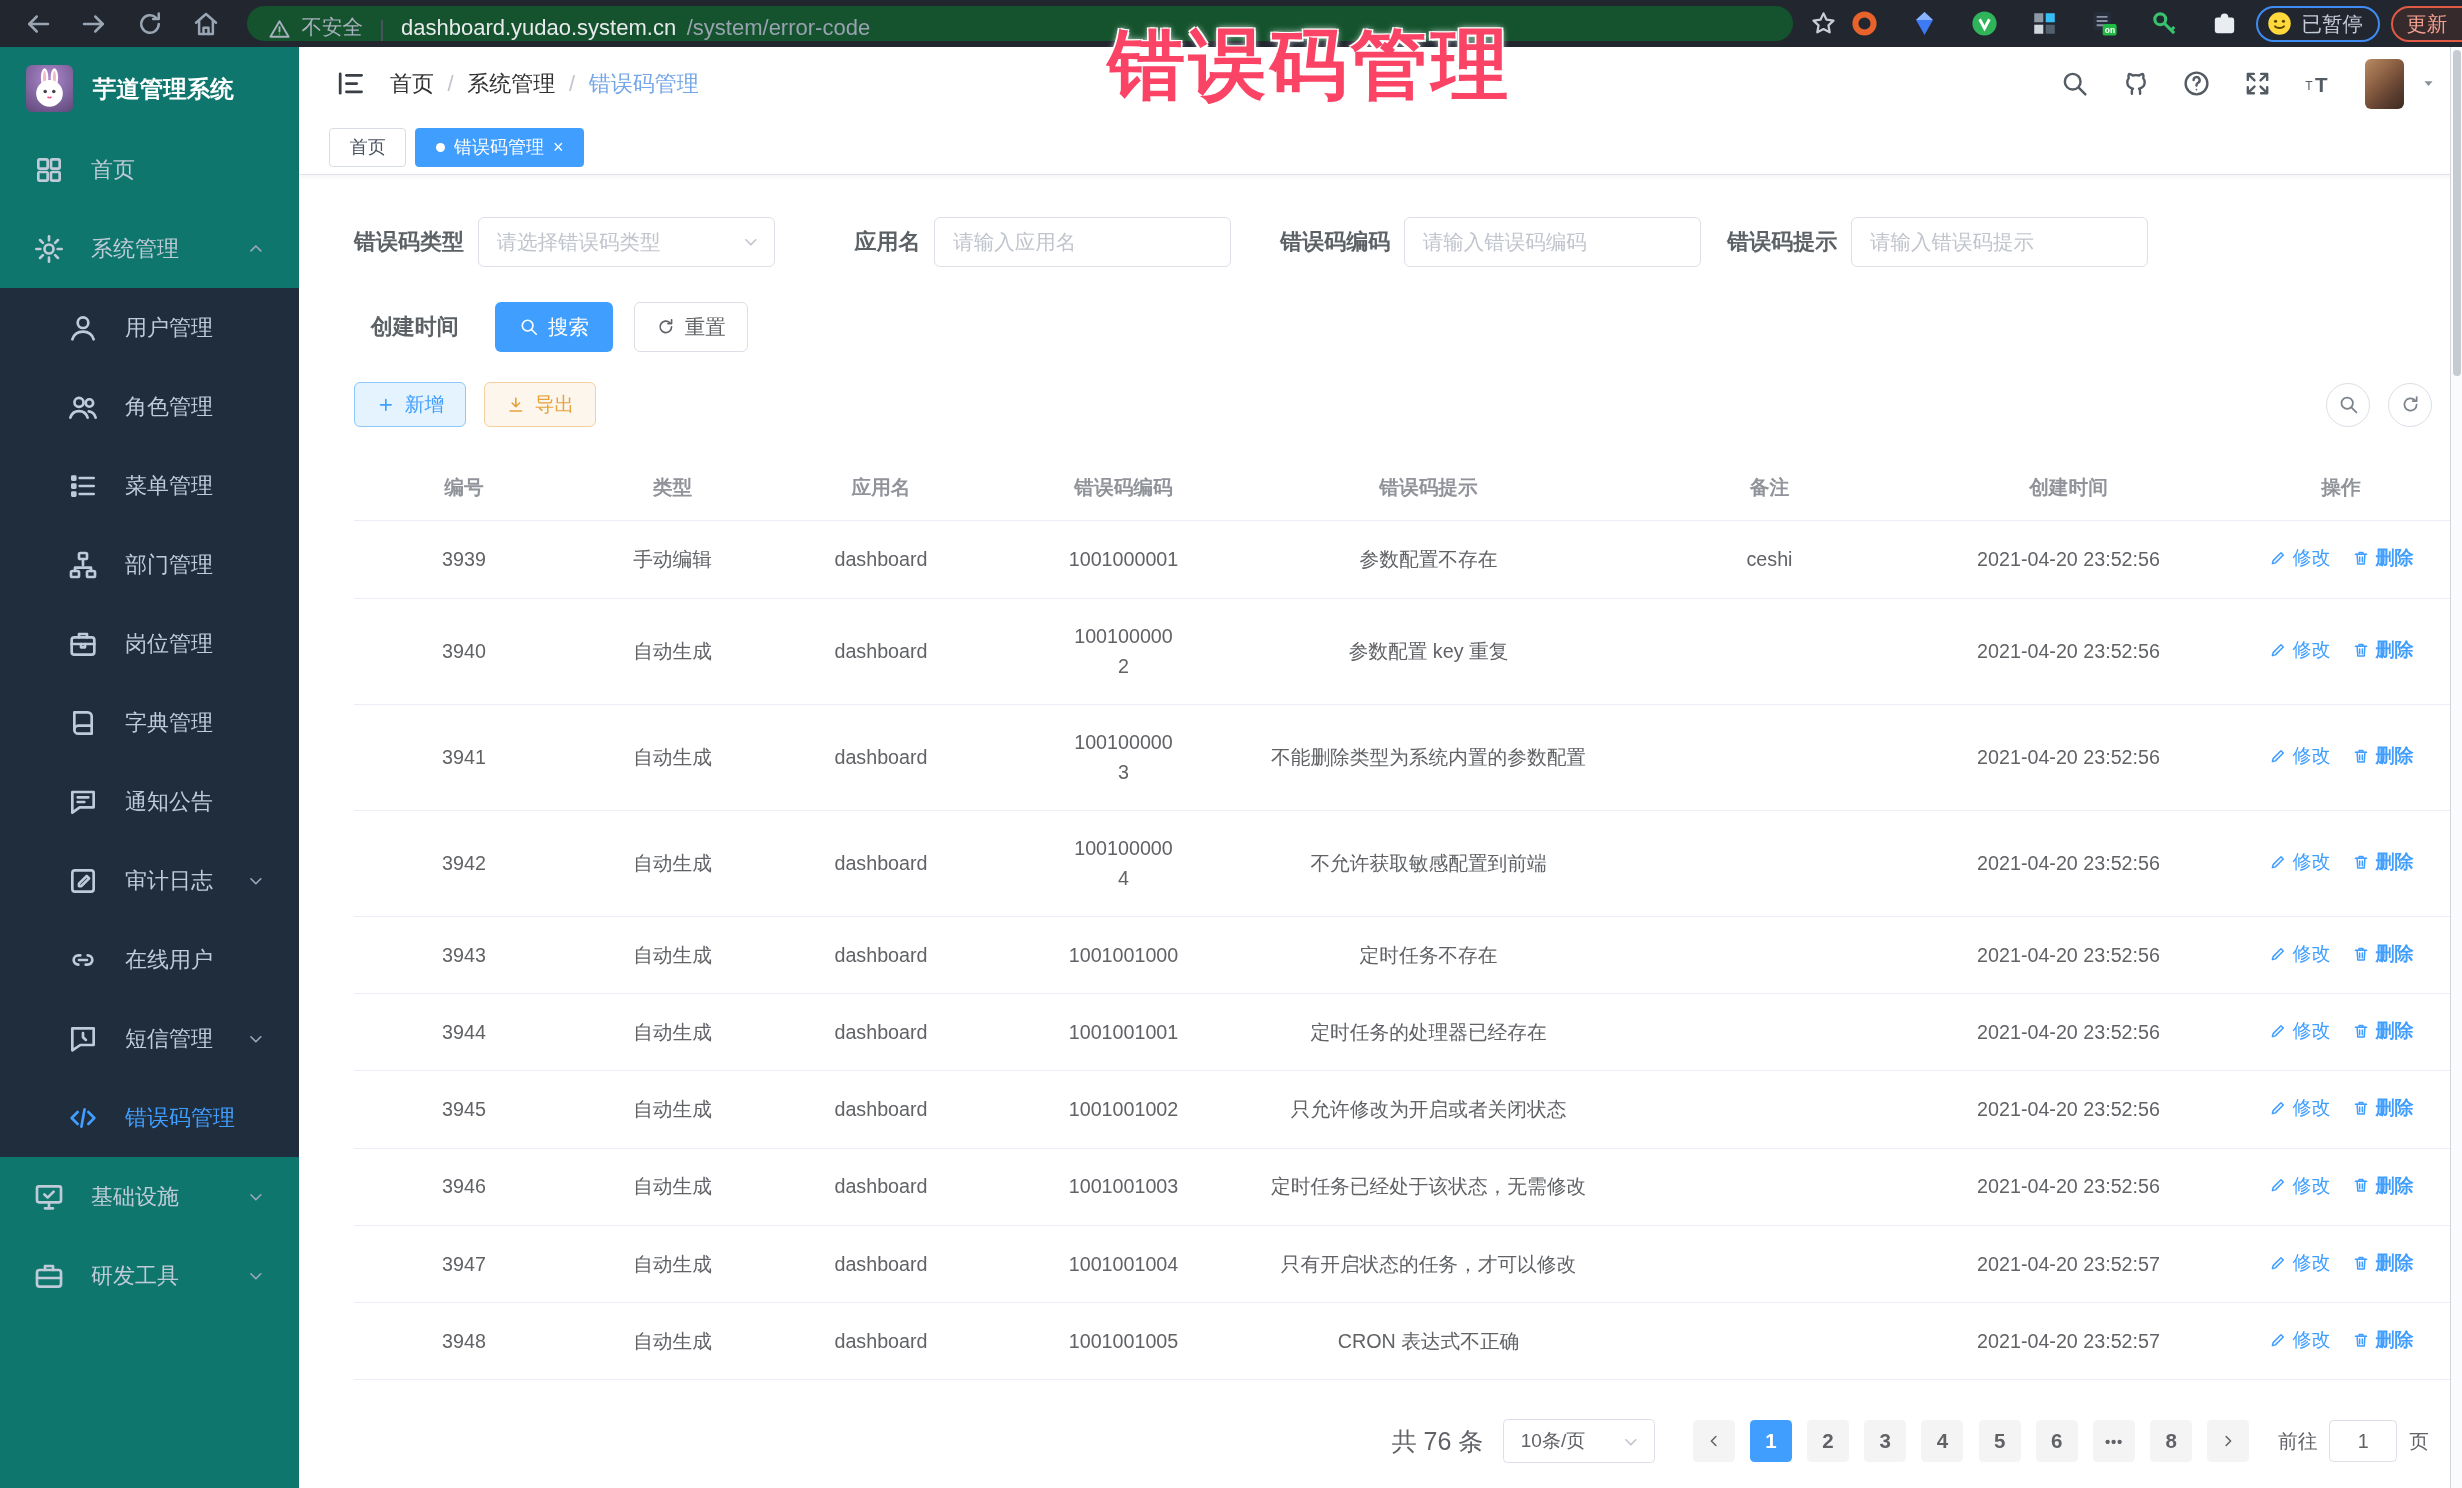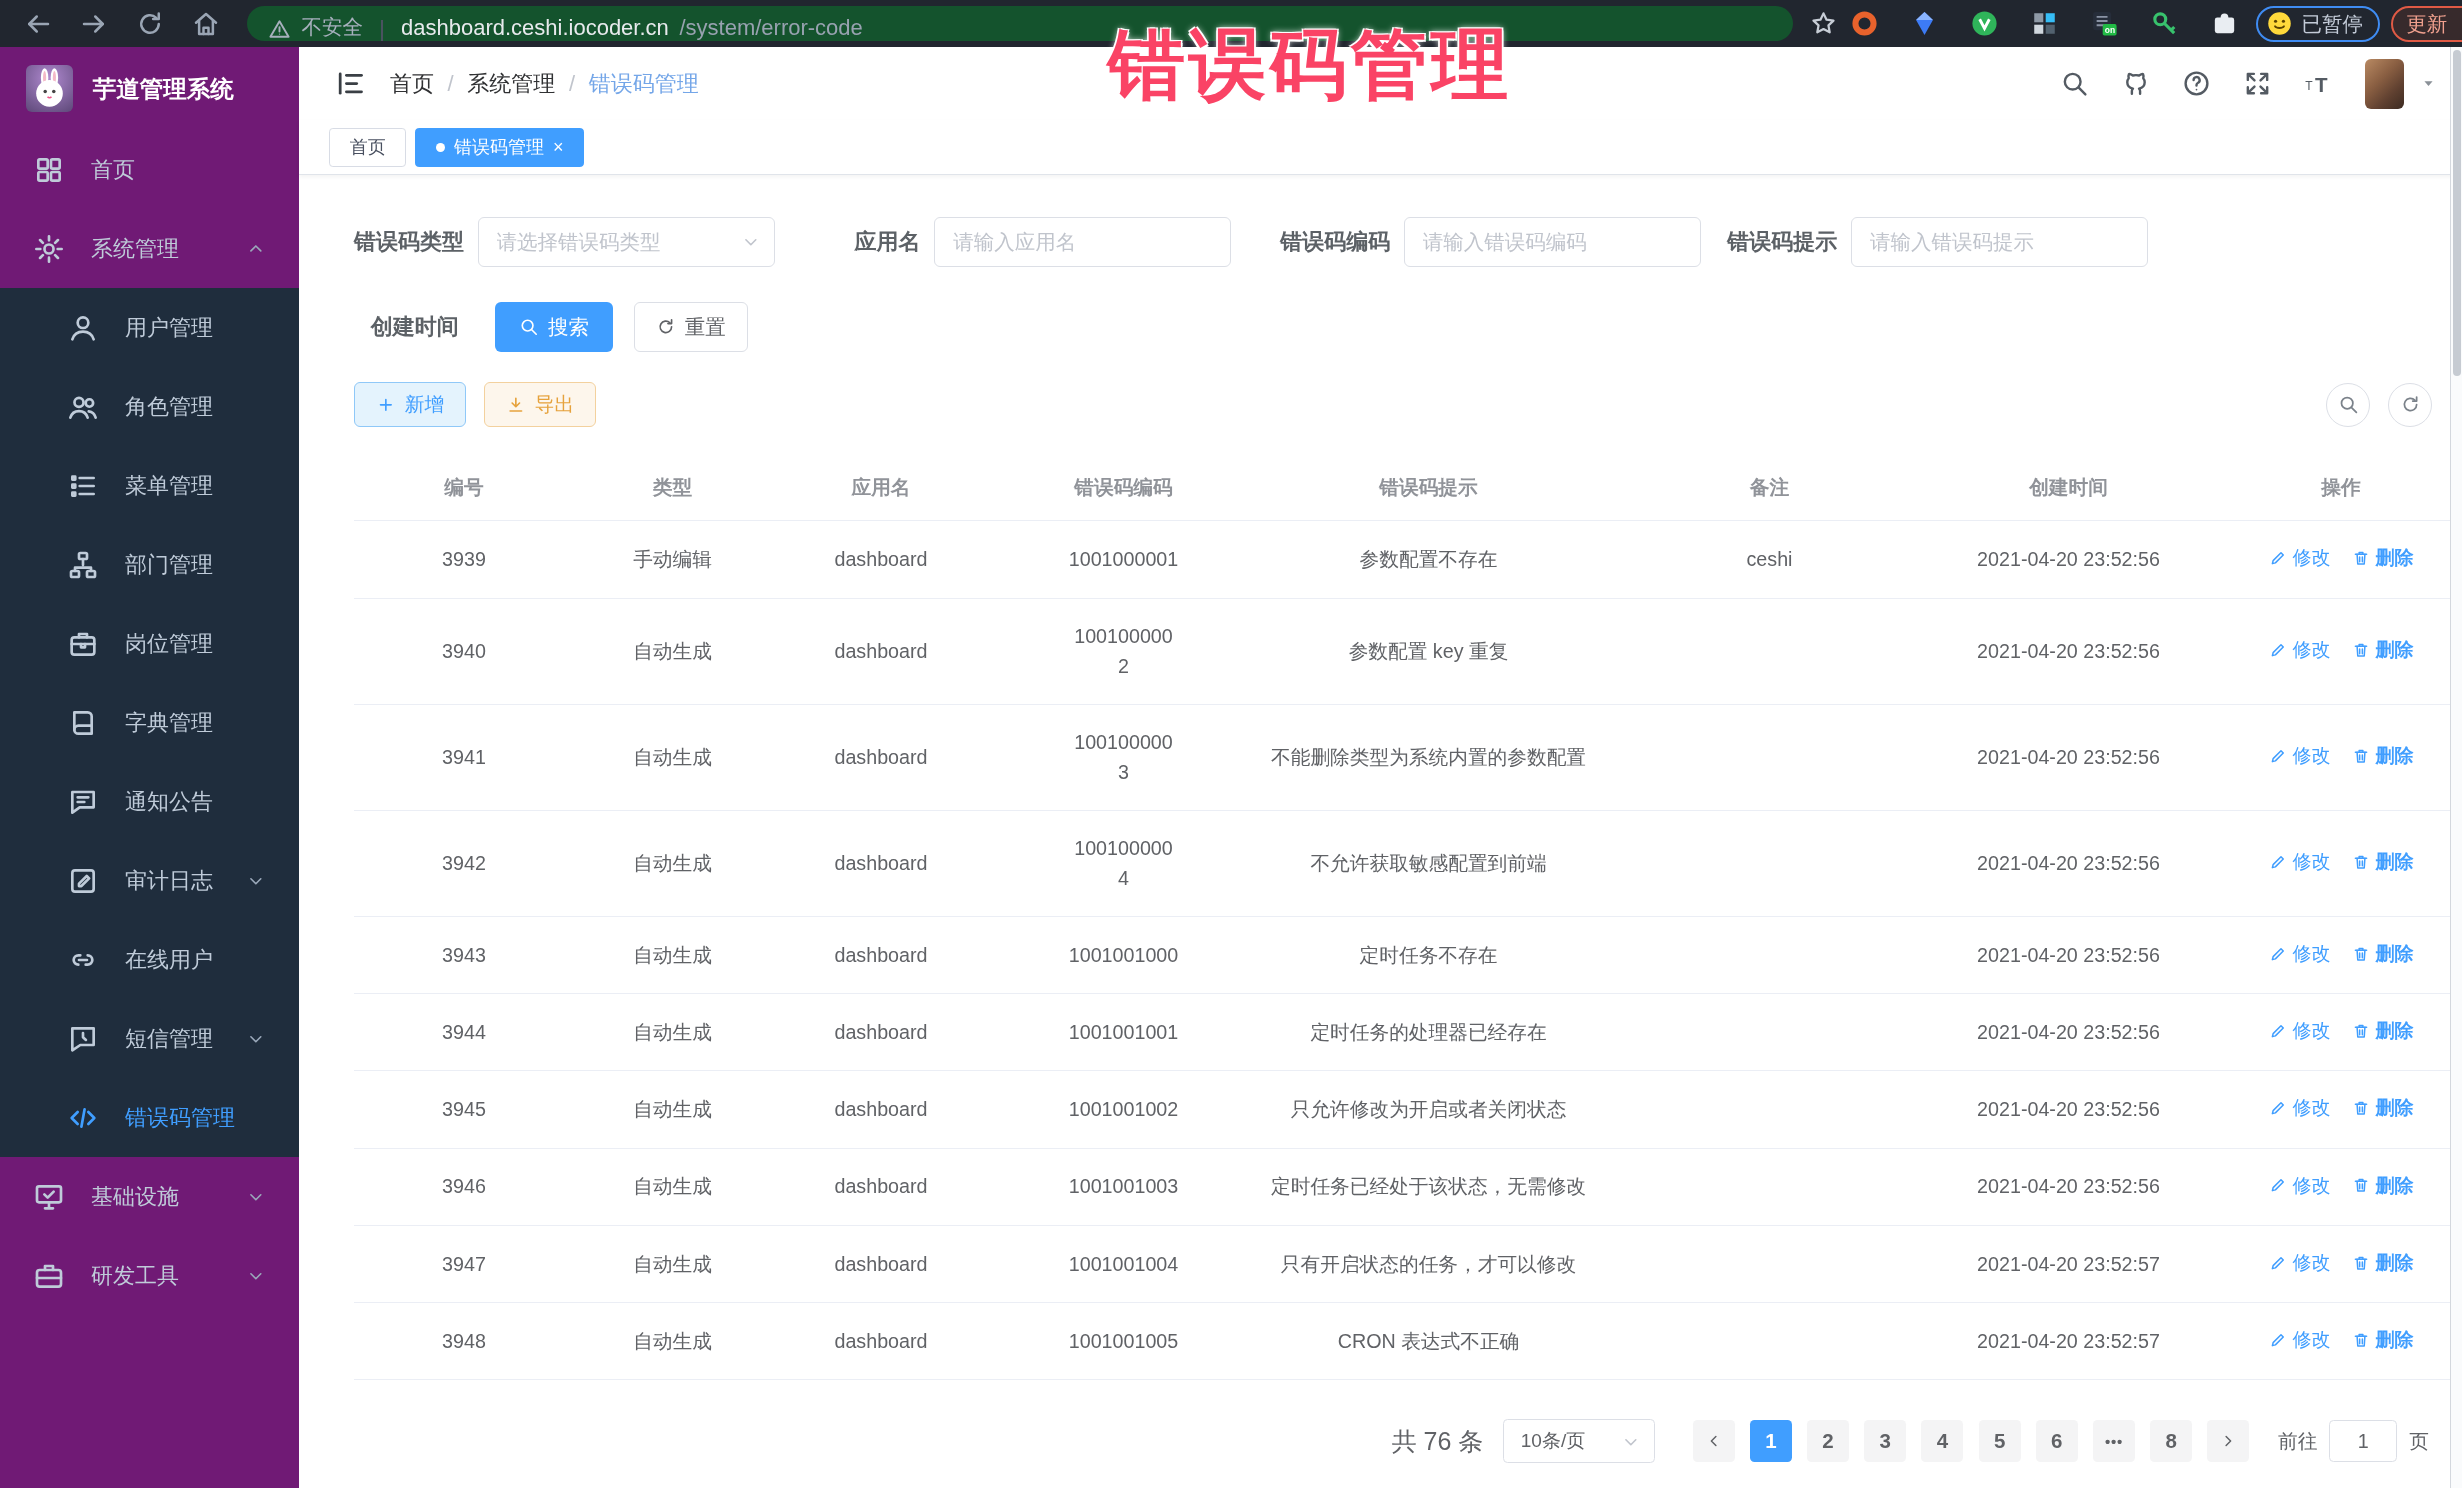--- a/index.html
+++ b/index.html
@@ -26,21 +26,21 @@
   .update-pill { display:flex; align-items:center; gap:7.6px; height:36px; border:2.3px solid #e05a45; border-radius:18px; padding:0 9px 0 13.6px; margin-left:10.6px; background:#372a2c; flex:0 0 auto;}
   .update-label { font-size:20.5px; color:#f0a08e; white-space:nowrap;}
   .kebab-ic { width:23px;height:23px;color:#e07a64;} .kebab-ic .ic{width:23px;height:23px;}
 
   
   .annotation { position:absolute; left:1108px; top:13.6px; z-index:60; font-size:77px; font-weight:bold; letter-spacing:3.8px; color:#fa4365;
     text-shadow: 1.5px 1.5px 0 #fff, -1.5px -1.5px 0 #fff, 1.5px -1.5px 0 #fff, -1.5px 1.5px 0 #fff, 0 0 7.6px #fff; white-space:nowrap;}
 
   
   .app { position:absolute; top:47px; left:0; right:0; bottom:0; display:flex; }
-  .sidebar { width:299px; background:#701a75; flex:0 0 auto; display:flex; flex-direction:column; }
+  .sidebar { width:299px; background:#0f766e; flex:0 0 auto; display:flex; flex-direction:column; }
   .logo-row { height:83px; display:flex; align-items:center; padding-left:26px; gap:19.7px; }
   .logo-box { width:47px; height:47px; border-radius:6px; background:radial-gradient(circle at 50% 30%, #b08ad0, #5d4878); overflow:hidden; flex:0 0 auto;}
   .logo-box svg{width:47px;height:47px;display:block;}
   .logo-title { color:#fff; font-size:23.5px; font-weight:bold; white-space:nowrap; }
   .menu { flex:1; }
   .m-item { height:79px; display:flex; align-items:center; gap:26px; color:#bfcbd9; font-size:22px; cursor:pointer; }
   .m-item .mi { width:32px; height:32px; flex:0 0 auto; } .m-item .mi .ic{width:32px;height:32px;}
   .m-item.lv1 { padding-left:33px; }
   .m-item.lv2 { padding-left:67px; }
   .submenu { background:#1f2d3d; }
@@ -154,21 +154,21 @@
   <div class="addr-pill">
     <span class="warn-ic">
         <svg class="ic " viewBox="0 0 24 24" fill="none" stroke="currentColor" stroke-width="2" stroke-linecap="round" stroke-linejoin="round">
           <path d="M12 3.5L2.5 19.5h19z"></path>
           <line x1="12" y1="9.5" x2="12" y2="14"></line>
           <circle cx="12" cy="16.8" r=".7" fill="currentColor" stroke="none"></circle>
         </svg>
       </span>
     <span class="sec-label">不安全</span>
     <span class="addr-div"></span>
-    <span class="url-domain">dashboard.ceshi.iocoder.cn</span>
+    <span class="url-domain">dashboard.yudao.system.cn</span>
       <span class="url-path">/system/error-code</span>
   </div>
   <span class="star-ic">
       <svg class="ic " viewBox="0 0 24 24" fill="none" stroke="currentColor" stroke-width="2" stroke-linecap="round" stroke-linejoin="round">
         <path d="M12 3l2.7 5.6 6.2.8-4.5 4.3 1.1 6.1L12 16.9l-5.5 2.9 1.1-6.1L3.1 9.4l6.2-.8z"></path>
       </svg>
     </span>
   <div class="ext-row">
       <span class="ext">
         <svg class="ic" viewBox="0 0 24 24" fill="none">

